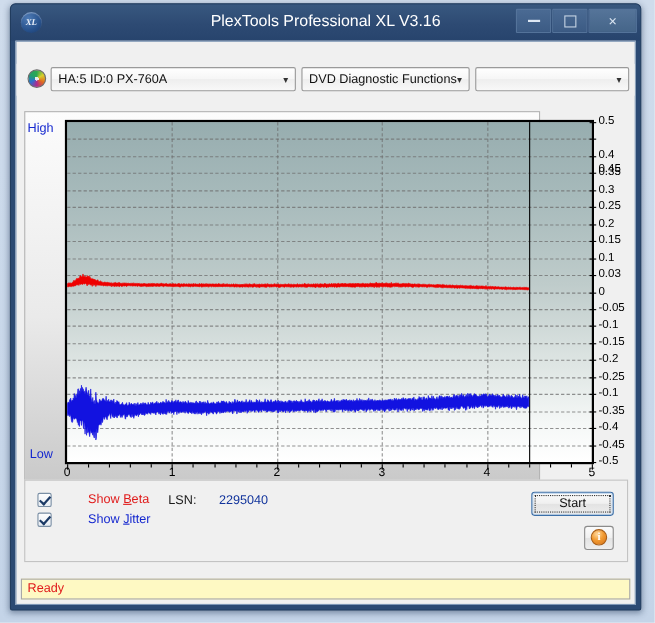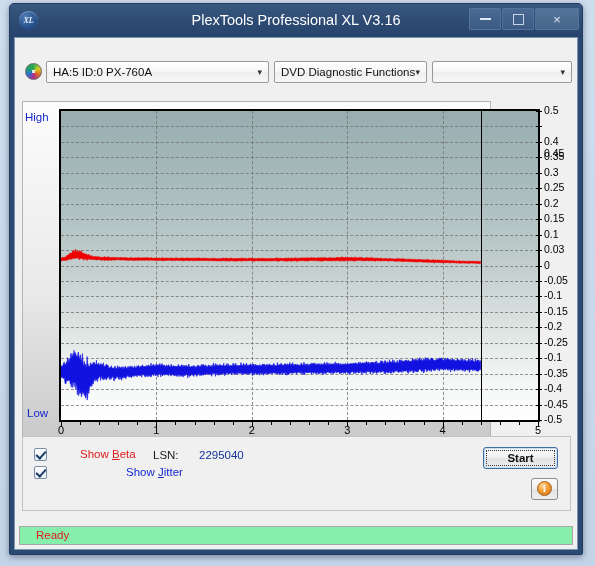--- a/index.html
+++ b/index.html
@@ -229,21 +229,21 @@
   .checkbox::after {
     content: "";
     position: absolute; left: 3px; top: 0px;
     width: 4px; height: 8px;
     border: solid #1b3a66;
     border-width: 0 2px 2px 0;
     transform: rotate(42deg);
   }
   .chk-label { font-size: 11.5px; white-space: nowrap; }
   .chk-label.beta { color: #e01b1b; }
-  .chk-label.jitter { color: #1528cf; margin-left: 46px; }
+  .chk-label.jitter { color: #1528cf; }
   .chk-label u { text-decoration: underline; }
 
   .lsn-label {
     position: absolute; left: 130px; top: 12px;
     font-size: 11.5px; color: #1a1a1a;
   }
   .lsn-value {
     position: absolute; left: 176px; top: 12px;
     font-size: 11.5px; color: #12349c;
   }
@@ -258,21 +258,20 @@
     color: #111;
     text-align: center;
     line-height: 20px;
     cursor: default;
   }
   .btn u { text-decoration: underline; }
   #btn-start {
     right: 12px; top: 10px; width: 75px; height: 22px;
     border: 1px solid #3c6fa8;
     box-shadow: 0 0 0 1px #c9dcf0 inset;
-    font-weight: bold;
   }
   #btn-start .focusring {
     position: absolute; left: 2px; top: 2px; right: 2px; bottom: 2px;
     border: 1px dotted #333;
   }
   #btn-prefs { right: 52px; top: 41px; width: 76px; height: 22px; }
   #btn-info {
     right: 12px; top: 41px; width: 27px; height: 22px;
   }
   .info-circle {
@@ -283,27 +282,27 @@
     margin: 2px auto 0;
     color: #fff; font-size: 10px; font-weight: bold;
     font-family: "Liberation Serif", serif;
     line-height: 13px; text-align: center;
   }
 
   
   .statusbar {
     position: absolute; left: 4px; bottom: 4px;
     width: 554px; height: 19px;
-    background: #86efac;
+    background: #fef9c3;
     border: 1px solid #a8a8a8;
     box-sizing: border-box;
     font-size: 11.5px;
     color: #e01b1b;
     line-height: 17px;
-    padding-left: 16px;
+    padding-left: 5px;
   }
 </style>
 </head>
 <body>
 
 <div id="root">
   <div class="window">
 
     <div class="titlebar">
       <div class="app-icon">XL</div>

